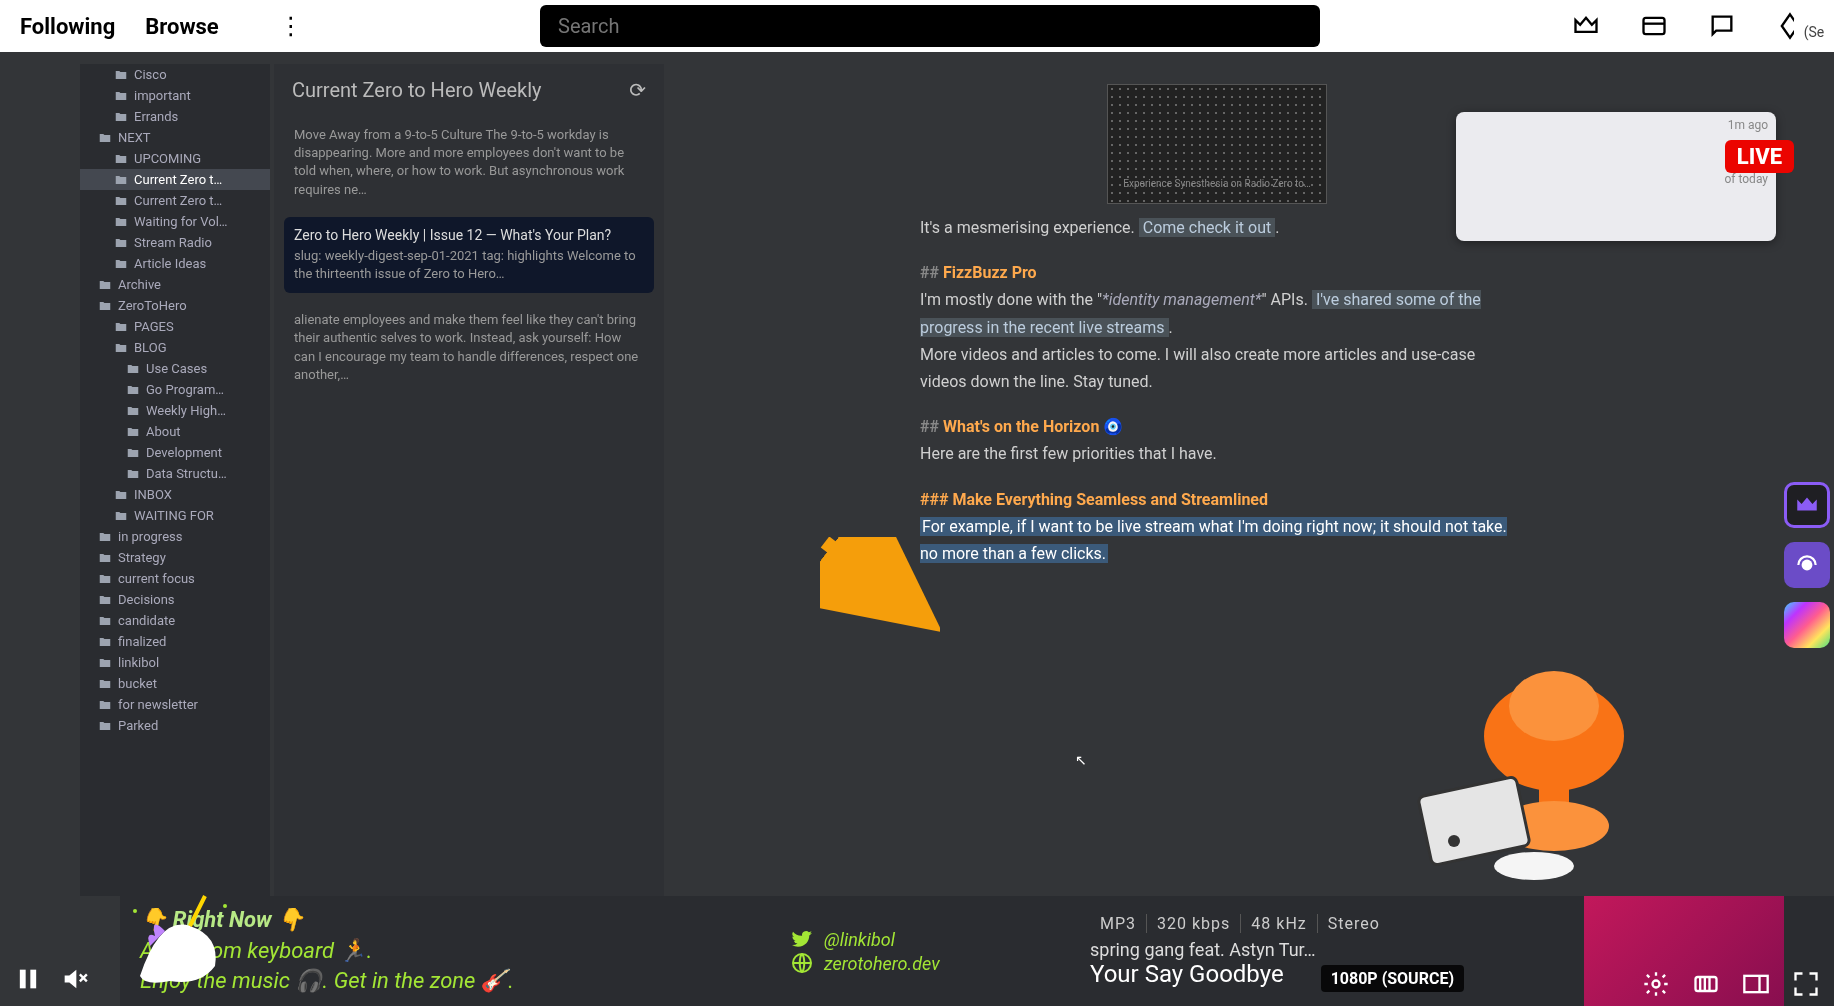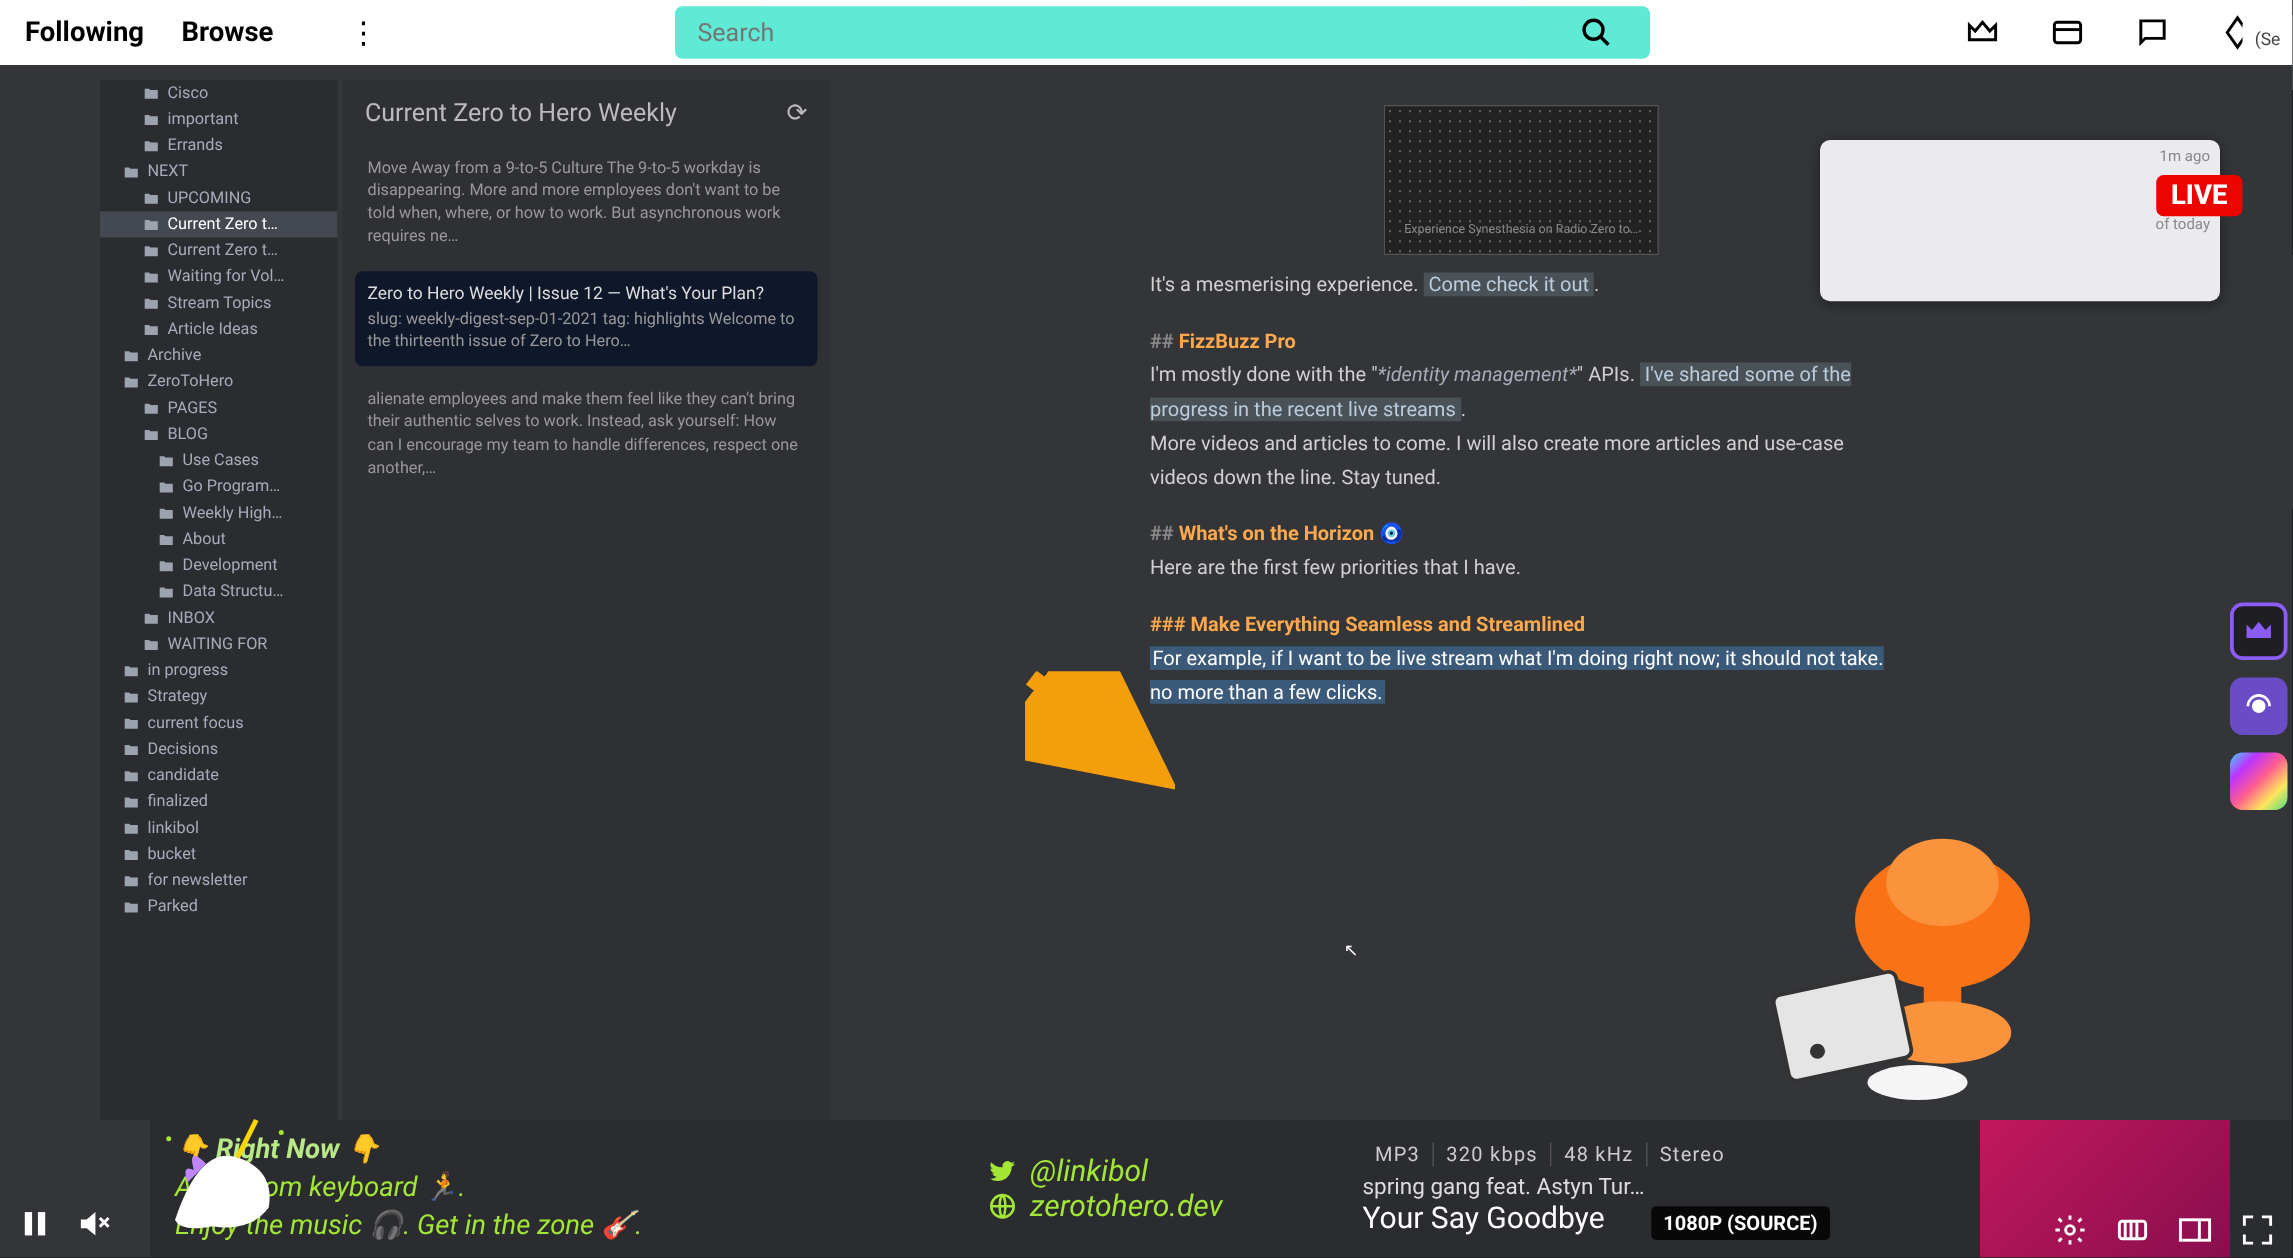--- a/index.html
+++ b/index.html
@@ -1,21 +1,21 @@
 <!DOCTYPE html>
 <html><head>
 <meta charset="utf-8">
 <style>
 *{box-sizing:border-box;margin:0;padding:0;font-family:-apple-system,BlinkMacSystemFont,"Segoe UI",Roboto,sans-serif}
 body{background:#000;width:1834px;height:1006px;overflow:hidden;position:relative}
 .topbar{height:52px;background:#fff;display:flex;align-items:center;padding:0 20px;position:relative}
 .nav-tabs{display:flex;gap:30px;font-size:22px;font-weight:700}
 .nav-tab{cursor:pointer}
 .kebab{margin-left:60px;font-size:24px;cursor:pointer}
-.search-wrap{position:absolute;left:540px;width:780px;height:42px;background:#5eead4;border-radius:6px;display:flex;align-items:center;padding:0 18px}
+.search-wrap{position:absolute;left:540px;width:780px;height:42px;background:#000000;border-radius:6px;display:flex;align-items:center;padding:0 18px}
 .search-input{flex:1;border:none;background:transparent;font-size:20px;color:#666;outline:none}
 .search-btn{width:50px;height:42px;display:flex;align-items:center;justify-content:center;cursor:pointer}
 .top-icons{position:absolute;right:30px;display:flex;gap:40px;align-items:center}
 .top-ic{width:28px;height:28px;cursor:pointer;position:relative}
 .side-panel{position:absolute;right:0;top:12px;width:40px;height:40px;background:#fff;border-radius:8px 0 0 8px;display:flex;align-items:center;justify-content:center;font-size:14px;flex-direction:column;color:#444}
 .side-panel2{position:absolute;right:0;top:52px;width:40px;height:20px;background:#fff;font-size:12px;color:#666;display:flex;align-items:center;justify-content:center}
 .video-area{position:absolute;top:52px;left:0;right:0;bottom:0;background:#333538}
 .notes-app{position:absolute;left:80px;top:12px;width:190px;bottom:110px;background:#2a2c30;color:#aab;font-size:13px;overflow:hidden}
 .tree-item{padding:3px 6px;display:flex;align-items:center;gap:6px;cursor:pointer;white-space:nowrap;overflow:hidden;text-overflow:ellipsis}
 .tree-item.sel{background:#444850;color:#fff}
@@ -42,21 +42,21 @@
 .chat-peek{position:absolute;right:58px;top:60px;width:320px;height:129px;background:#ebebef;border-radius:8px;box-shadow:0 2px 10px rgba(0,0,0,0.4)}
 .chat-peek .ln1{position:absolute;right:8px;top:6px;font-size:12px;color:#888}
 .chat-peek .ln2{position:absolute;right:8px;top:60px;font-size:12px;color:#888}
 .right-widgets{position:absolute;right:0;top:430px;width:54px;display:flex;flex-direction:column;gap:14px;align-items:center}
 .rw{width:46px;height:46px;border-radius:10px;display:flex;align-items:center;justify-content:center}
 .rw1{background:#1f1f23;border:3px solid #8b5cf6}
 .rw2{background:#6b4cc7}
 .rw3{background:linear-gradient(135deg,#41d1ff,#bd34fe,#ff5d8f,#ffe55c,#4ade80)}
 .ticker{position:absolute;left:120px;right:0;bottom:0;height:110px;background:#2a2c30;display:flex;align-items:center;padding:0 20px;color:#a3e635;font-family:"Courier New",monospace;font-style:italic}
 .ticker-left{flex:0 0 650px;font-size:22px;line-height:1.4}
-.ticker-mid{flex:0 0 300px;font-size:24px;color:#a3e635}
+.ticker-mid{flex:0 0 300px;font-size:18px;color:#a3e635}
 .ticker-right{flex:1;color:#ddd;font-style:normal;font-size:18px}
 .ticker .title-row{color:#b8e986;font-weight:bold}
 .meta-row{color:#ccc;font-size:16px;letter-spacing:1px;margin-bottom:6px}
 .meta-row span{padding:0 10px;border-right:1px solid #555}
 .meta-row span:last-child{border:none}
 .song-art{position:absolute;right:50px;bottom:0;width:200px;height:110px;background:linear-gradient(135deg,#c2185b,#880e4f)}
 .player{position:absolute;left:0;right:0;bottom:0;height:54px;display:flex;align-items:center;padding:0 14px;gap:18px;z-index:50}
 .pbtn{width:28px;height:28px;cursor:pointer;color:#fff}
 .quality-pill{position:absolute;right:370px;bottom:14px;background:rgba(0,0,0,0.8);color:#fff;font-size:16px;font-weight:700;padding:4px 10px;border-radius:4px}
 .player-right{position:absolute;right:14px;bottom:8px;display:flex;gap:22px;align-items:center}
@@ -178,21 +178,21 @@
           </svg>
         </span>
         <span>Waiting for Vol…</span>
       </div>
       <div class="tree-item tree-indent-2">
         <span class="ti-icon">
           <svg viewBox="0 0 24 24" fill="#9ca3af">
             <path d="M3 5h6l2 2h10v12H3z"></path>
           </svg>
         </span>
-        <span>Stream Topics</span>
+        <span>Stream Radio</span>
       </div>
       <div class="tree-item tree-indent-2">
         <span class="ti-icon">
           <svg viewBox="0 0 24 24" fill="#9ca3af">
             <path d="M3 5h6l2 2h10v12H3z"></path>
           </svg>
         </span>
         <span>Article Ideas</span>
       </div>
       <div class="tree-item tree-indent-1">

